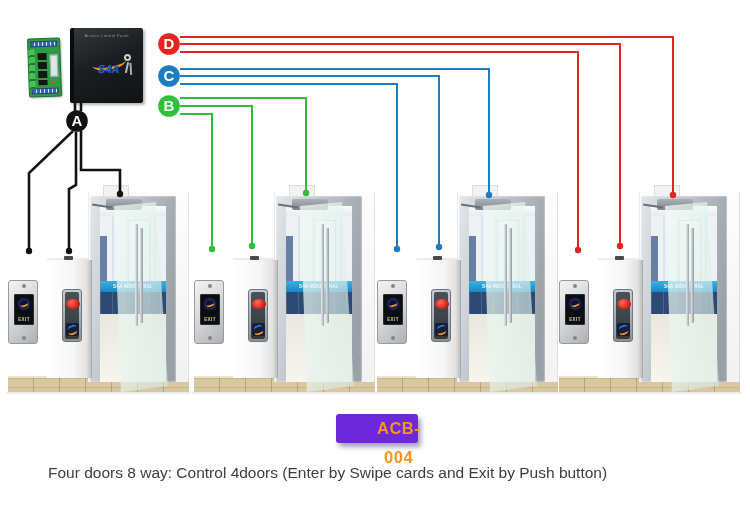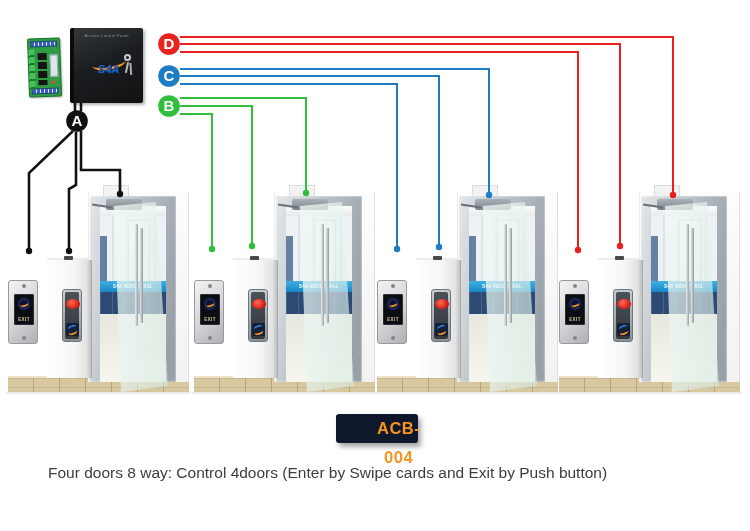--- a/index.html
+++ b/index.html
@@ -99,21 +99,21 @@
     border:1px solid #2a2d33;}
   .exit-logo{left:2px;top:2px;width:14px;height:14px;border-radius:50%;
     background:radial-gradient(circle,#0d1330 35%,#273066 48%,#0d1330 62%);}
   .exit-logo::after{content:'';position:absolute;left:3px;top:4px;width:8px;height:4px;
     border-bottom:2px solid #f7941d;border-radius:50%;transform:rotate(-15deg);}
   .exit-label{left:0;bottom:2px;width:100%;text-align:center;font-size:4.5px;font-weight:bold;
     color:#d9ce96;letter-spacing:.4px;}
 
   
   #wire-layer{left:0;top:0;width:750px;height:531px;pointer-events:none;}
-  .badge{left:336px;top:414px;width:82px;height:29px;background:#0f172a;border-radius:3px;
+  .badge{left:336px;top:414px;width:82px;height:29px;background:#6d28d9;border-radius:3px;
     box-shadow:3px 4px 5px rgba(0,0,0,.35);color:#f7941d;font-size:16.5px;font-weight:bold;
     text-align:center;line-height:29px;letter-spacing:.5px;}
   .caption{left:48px;top:464px;font-size:15.5px;color:#3d3d3d;white-space:nowrap;}
 </style>
 </head>
 <body>
 
 <div class="canvas">
   <div id="doors" style="position:absolute;left:0;top:0;width:750px;height:531px;">
       <div class="door-unit" style="left: 0px;">

